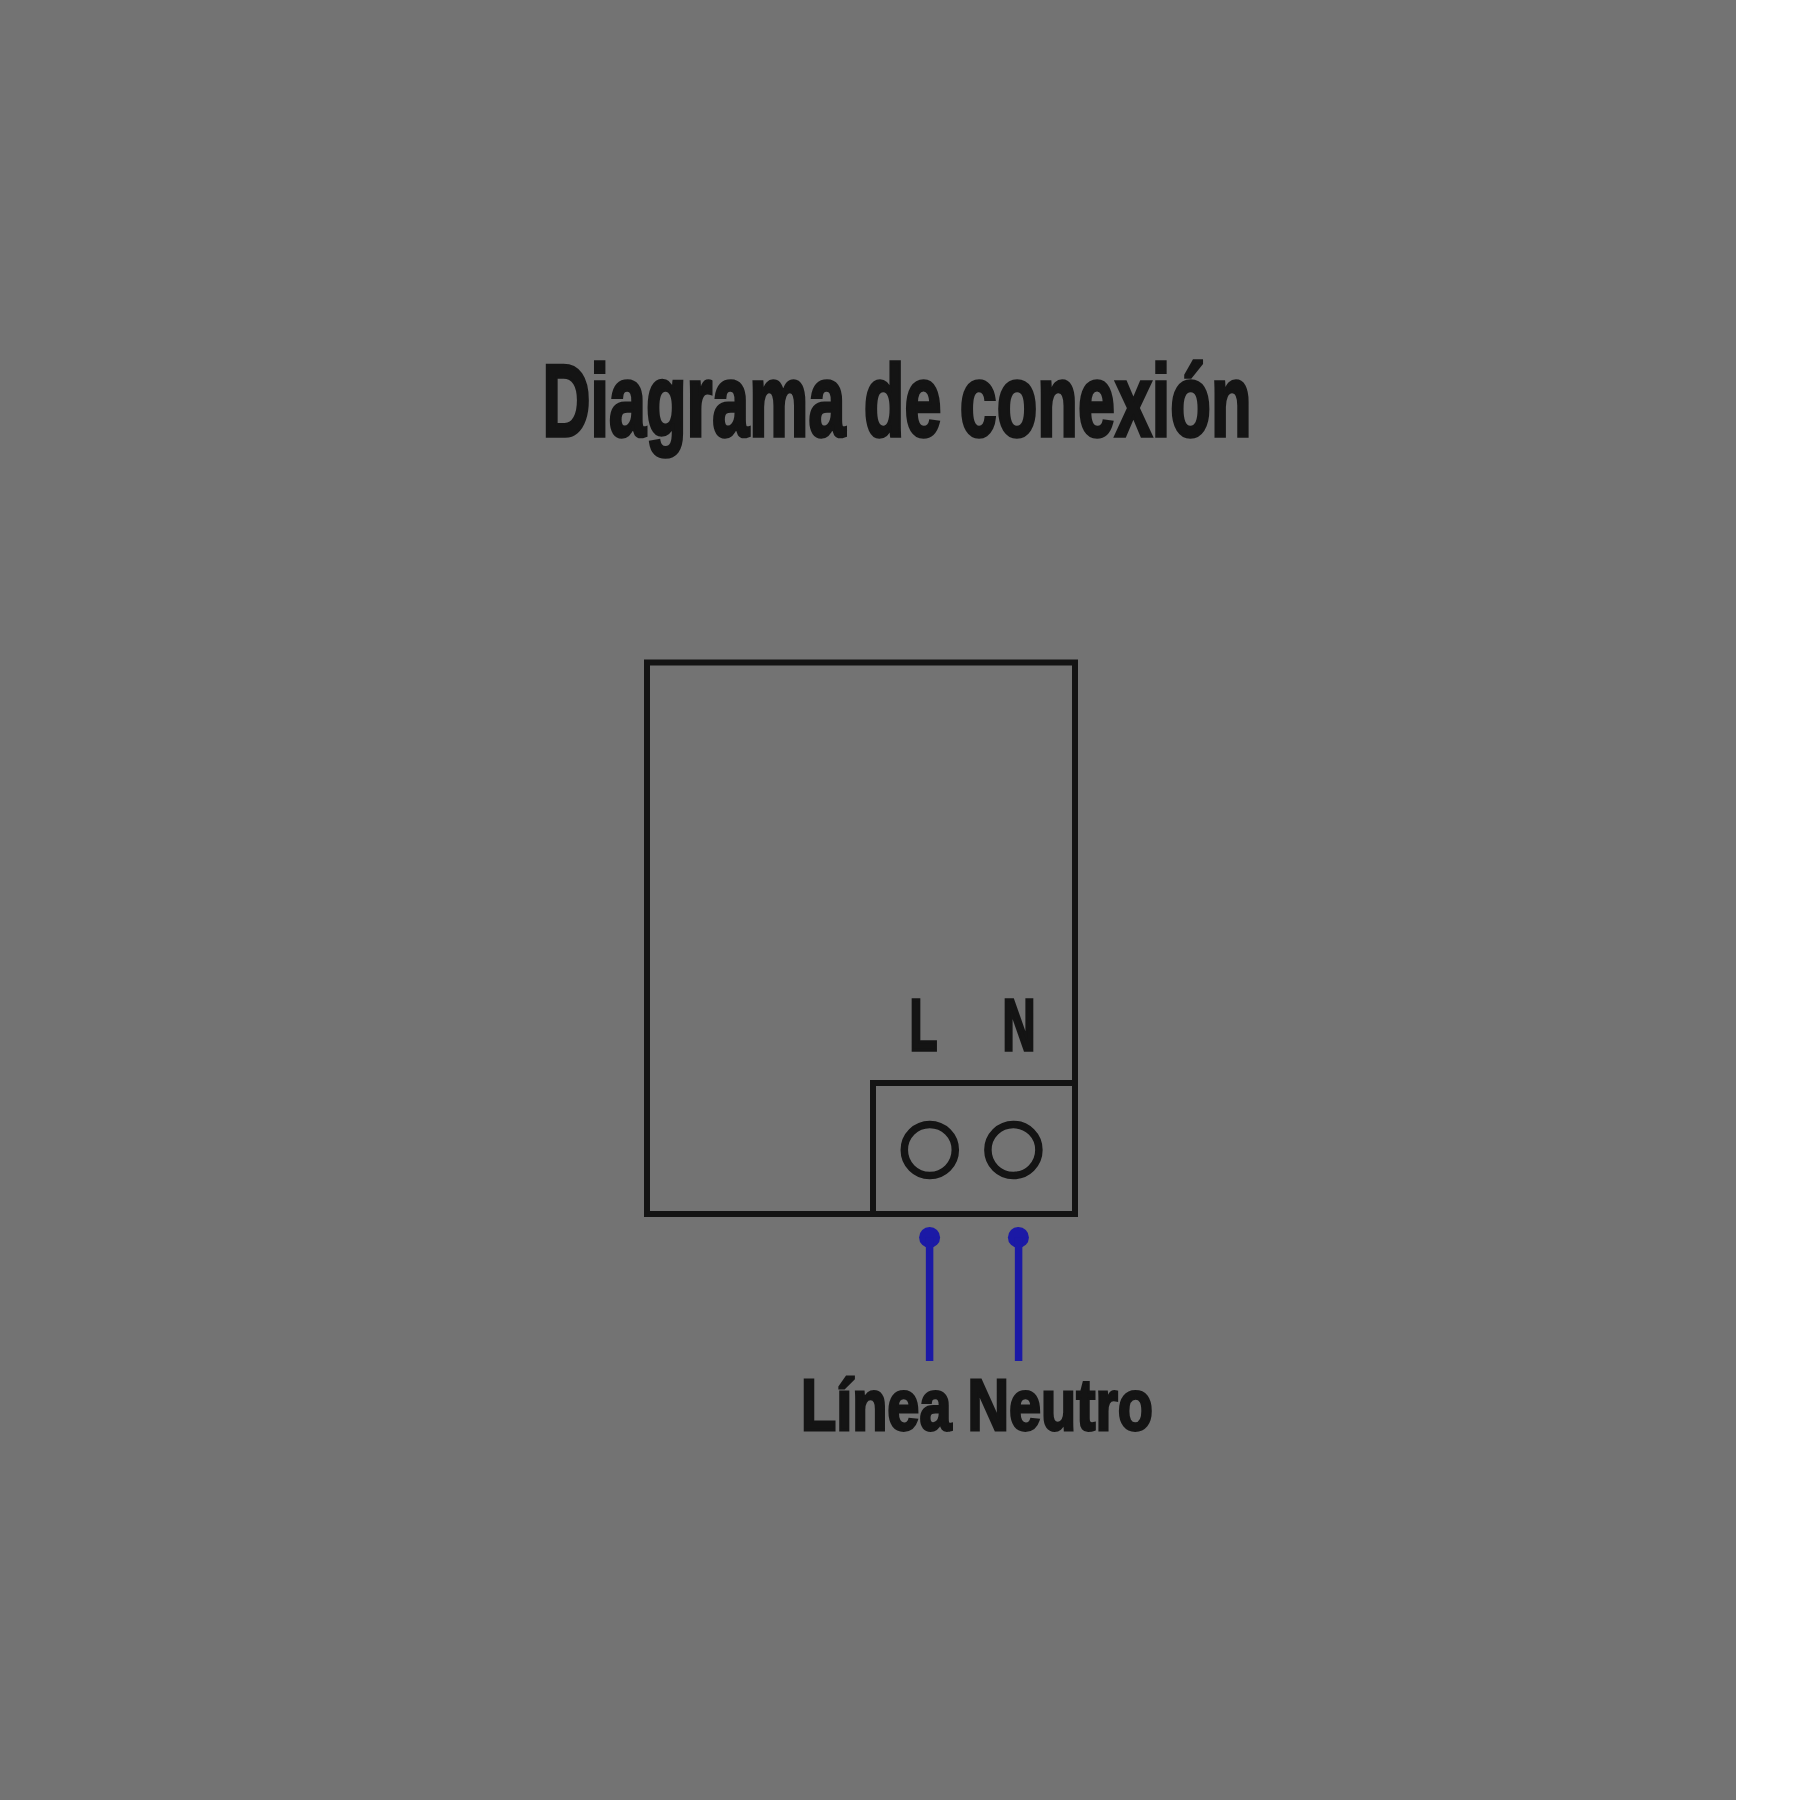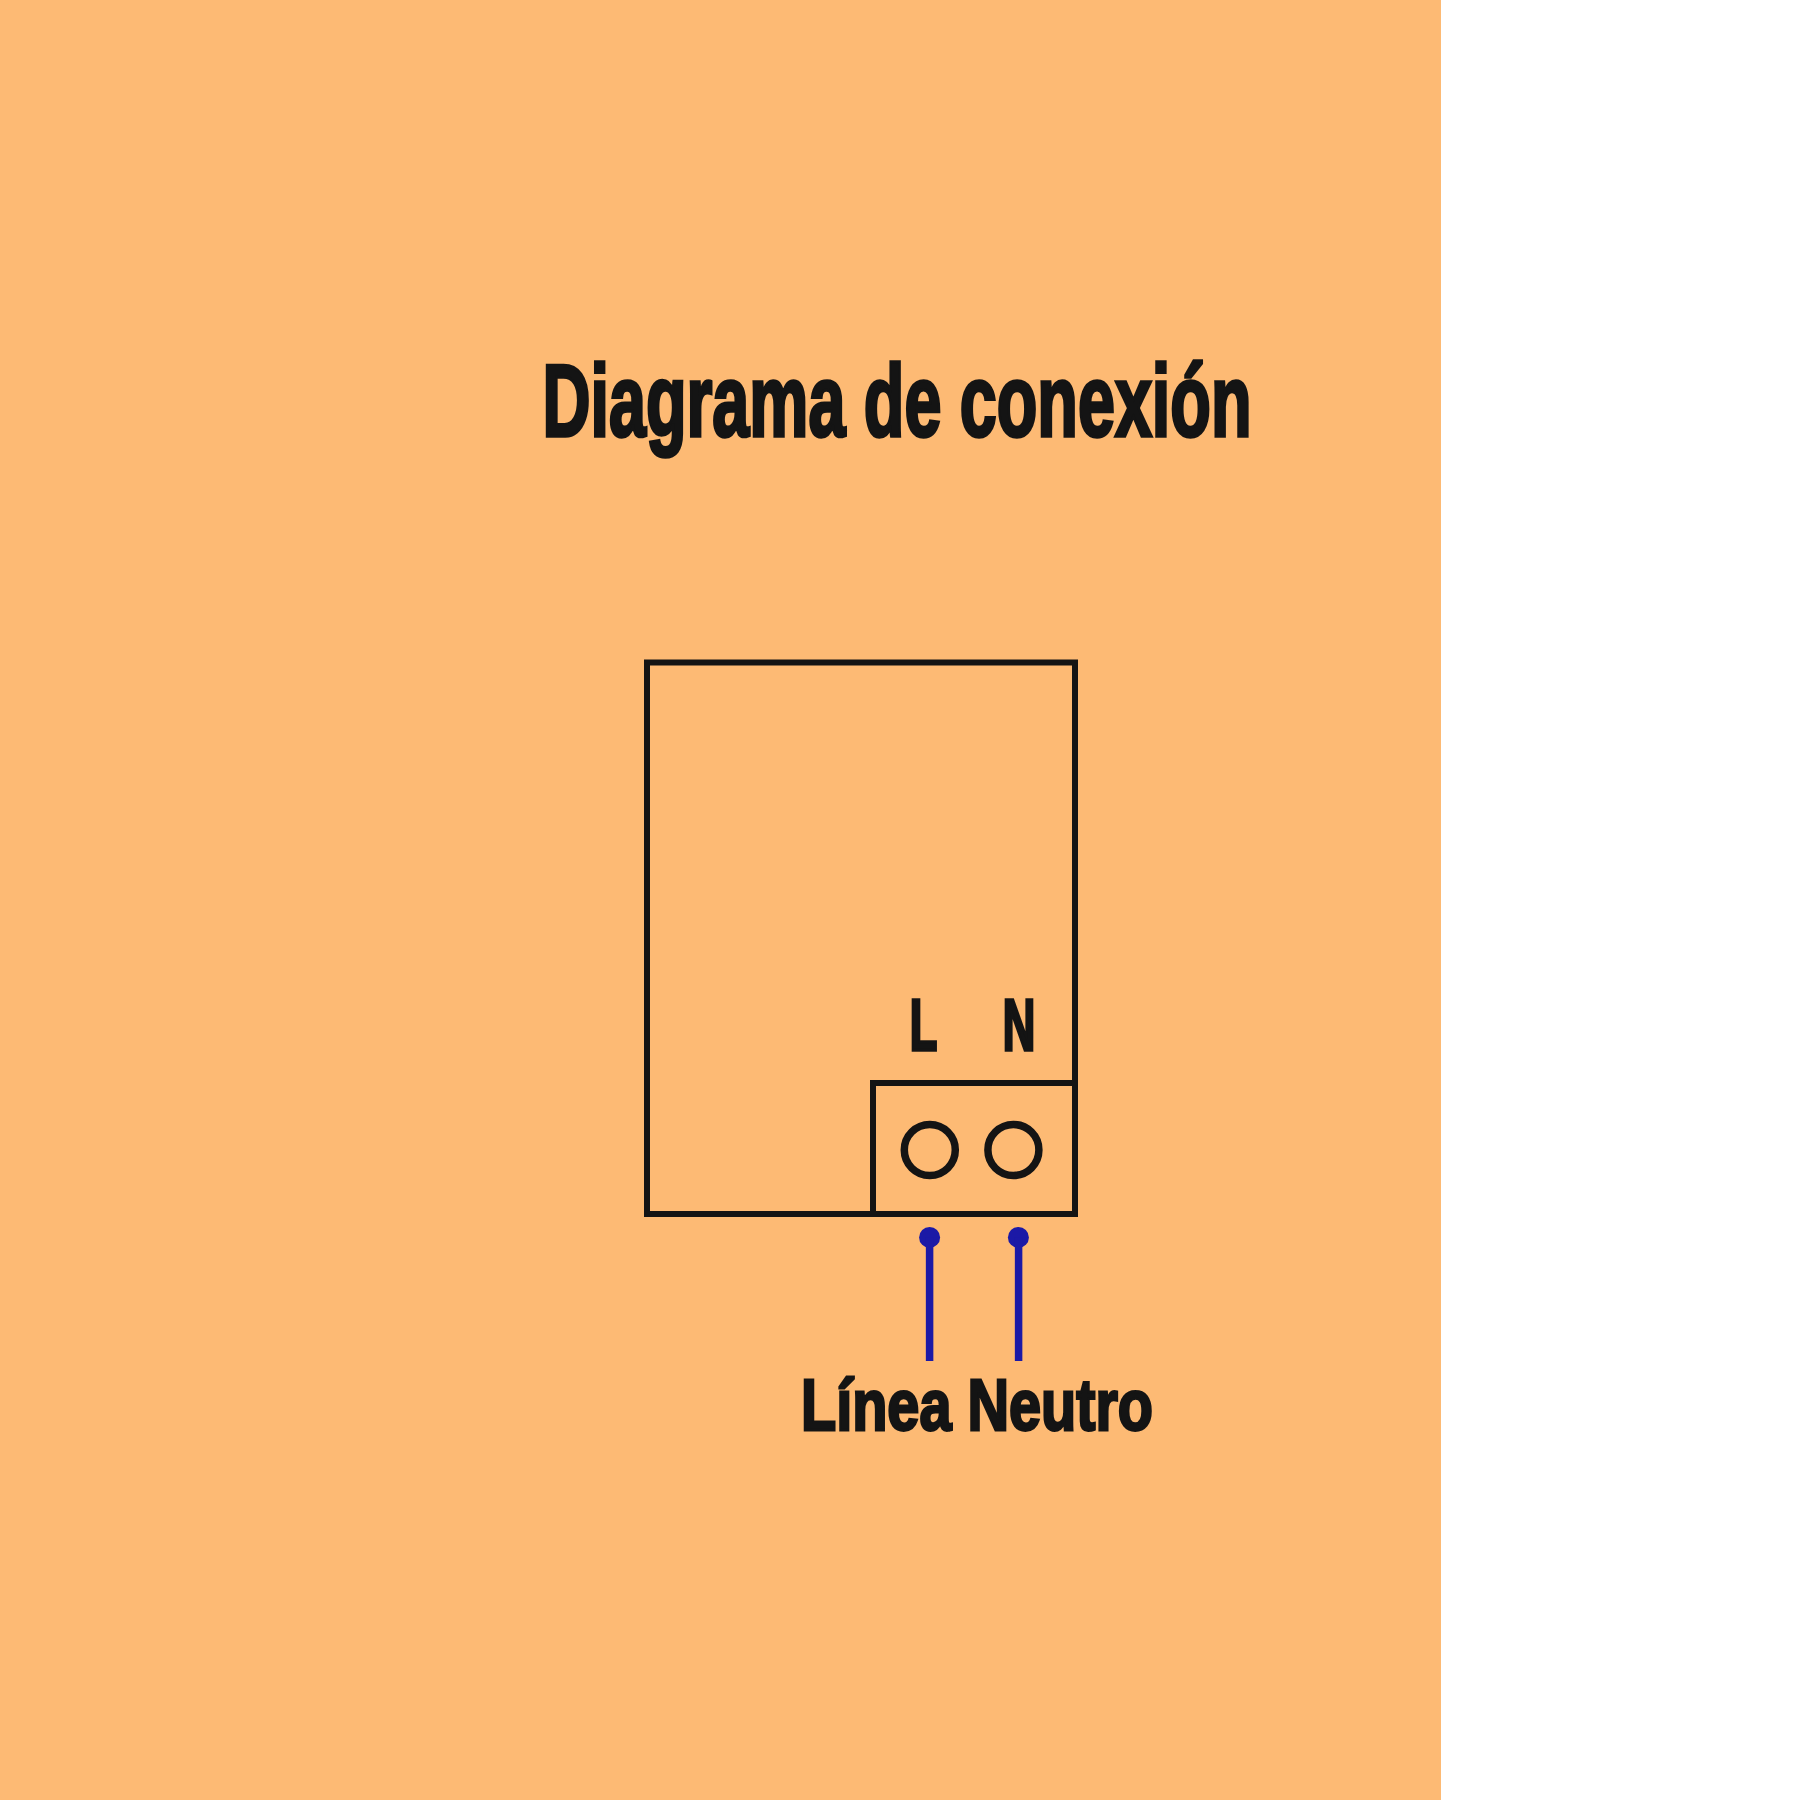--- a/index.html
+++ b/index.html
@@ -1,16 +1,16 @@
 <!DOCTYPE html>
 <html><head>
 <meta charset="utf-8">
 <style>
   html,body{margin:0;padding:0;background:#ffffff;}
-  #page{position:relative;width:1441px;height:1800px;background:#fdba74;overflow:hidden;
+  #page{position:relative;width:1736px;height:1800px;background:#737373;overflow:hidden;
         font-family:"Liberation Sans", sans-serif;}
   svg{position:absolute;left:0;top:0;}
 </style>
 </head>
 <body>
 
 <div id="page">
 <svg width="1800" height="1800" viewBox="0 0 1800 1800">
 
   <text x="0" y="0" transform="translate(897,436) scale(0.6567,1)" text-anchor="middle" font-family="Liberation Sans" font-weight="bold" font-size="101.2" fill="#141414" stroke="#141414" stroke-width="3.5">Diagrama de conexión</text>

